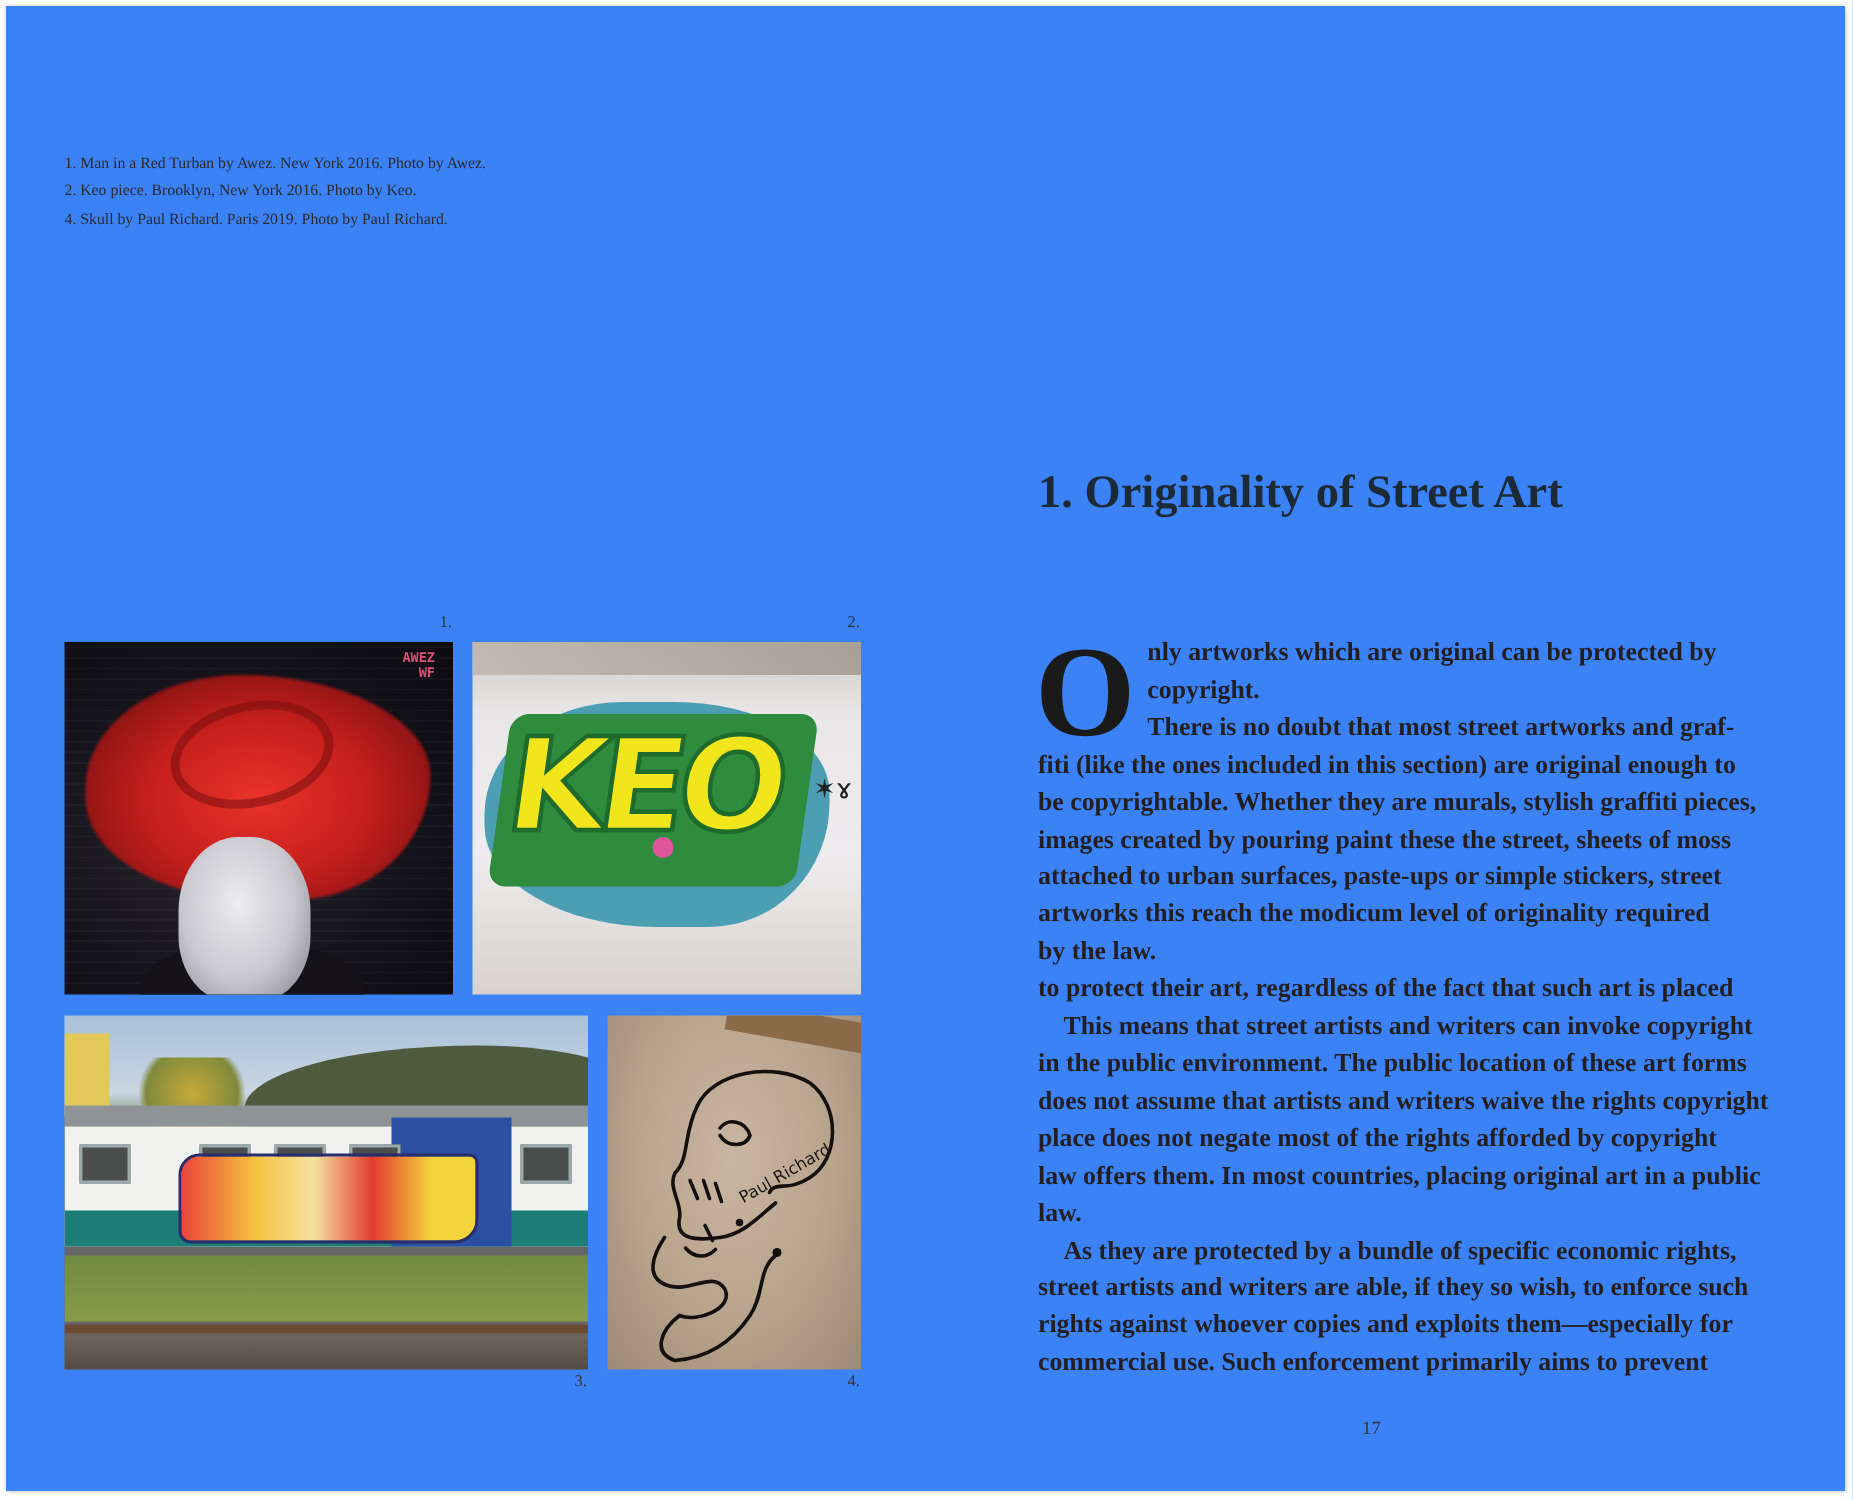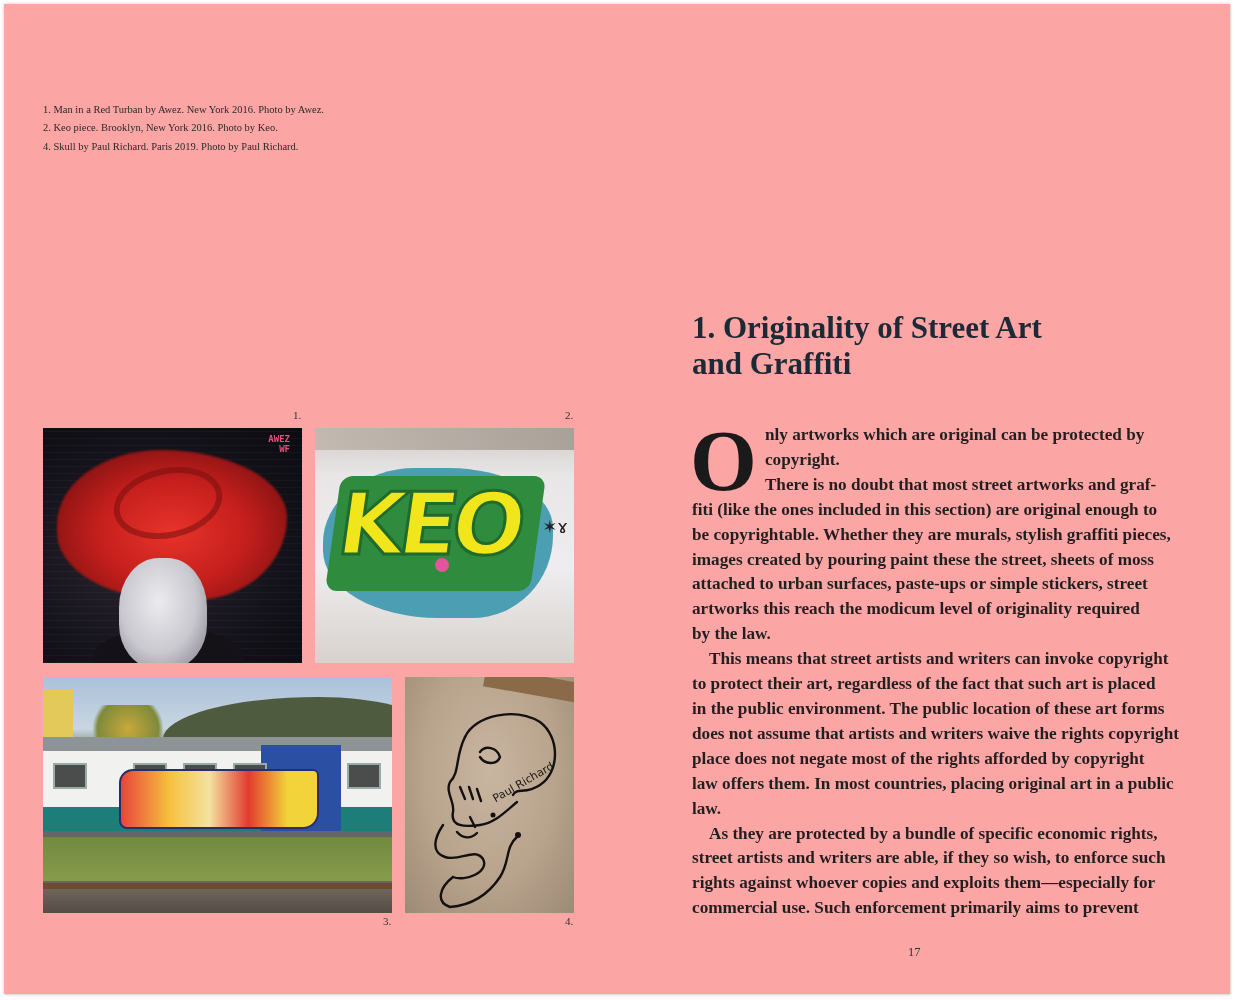--- a/index.html
+++ b/index.html
@@ -1,21 +1,21 @@
 <!DOCTYPE html>
 <html><head>
 <meta charset="utf-8">
 <style>
   * { box-sizing: border-box; margin: 0; padding: 0; }
   html, body { width: 1235px; height: 1000px; background: #ffffff; overflow: hidden; }
   body { position: relative; font-family: "Liberation Serif", "DejaVu Serif", serif; color: #231f20; }
 
   .spread {
     position: absolute; left: 4px; top: 4px; width: 1226px; height: 990px;
-    background: #fca5a5;
+    background: #3b82f6;
     box-shadow: 0 0 3px rgba(0,0,0,0.22), 1px 1px 2px rgba(0,0,0,0.08);
   }
 
   
   .captions { position: absolute; left: 39px; top: 97px; font-size: 10.5px; line-height: 18.3px; color: #2a2a2a; }
   .captions div { white-space: nowrap; }
 
   
   .photo { position: absolute; overflow: hidden; }
   .plabel { position: absolute; font-size: 11px; color: #333; }
@@ -154,41 +154,40 @@
         <path d="M65 140 L 70 150 M 52 155 C 58 162, 66 162, 72 156"></path>
       </g>
       <circle cx="113" cy="158" r="3" fill="#141010"></circle>
       <circle cx="88" cy="138" r="2.5" fill="#141010"></circle>
     </svg>
     <div class="sig">Paul Richard</div>
   </div>
 
   <h1 class="heading">
     <span style="display:block">1. Originality of Street Art</span>
-    <span style="display:block">and Graffiti</span>
   </h1>
 
   <div class="body">
     <span class="dropcap">O</span>
     <p>
       <span class="line">nly artworks which are original can be protected by</span>
       <span class="line last">copyright.</span>
     </p>
     <p>
       <span class="line">There is no doubt that most street artworks and graf-</span>
       <span class="line">fiti (like the ones included in this section) are original enough to</span>
       <span class="line">be copyrightable. Whether they are murals, stylish graffiti pieces,</span>
       <span class="line">images created by pouring paint these the street, sheets of moss</span>
       <span class="line">attached to urban surfaces, paste-ups or simple stickers, street</span>
       <span class="line">artworks this reach the modicum level of originality required</span>
       <span class="line last">by the law.</span>
     </p>
     <p>
+      <span class="line">to protect their art, regardless of the fact that such art is placed</span>
       <span class="line" style="padding-left:17px">This means that street artists and writers can invoke copyright</span>
-      <span class="line">to protect their art, regardless of the fact that such art is placed</span>
       <span class="line">in the public environment. The public location of these art forms</span>
       <span class="line">does not assume that artists and writers waive the rights copyright</span>
       <span class="line">place does not negate most of the rights afforded by copyright</span>
       <span class="line">law offers them. In most countries, placing original art in a public</span>
       <span class="line last">law.</span>
     </p>
     <p>
       <span class="line" style="padding-left:17px">As they are protected by a bundle of specific economic rights,</span>
       <span class="line">street artists and writers are able, if they so wish, to enforce such</span>
       <span class="line">rights against whoever copies and exploits them—especially for</span>

